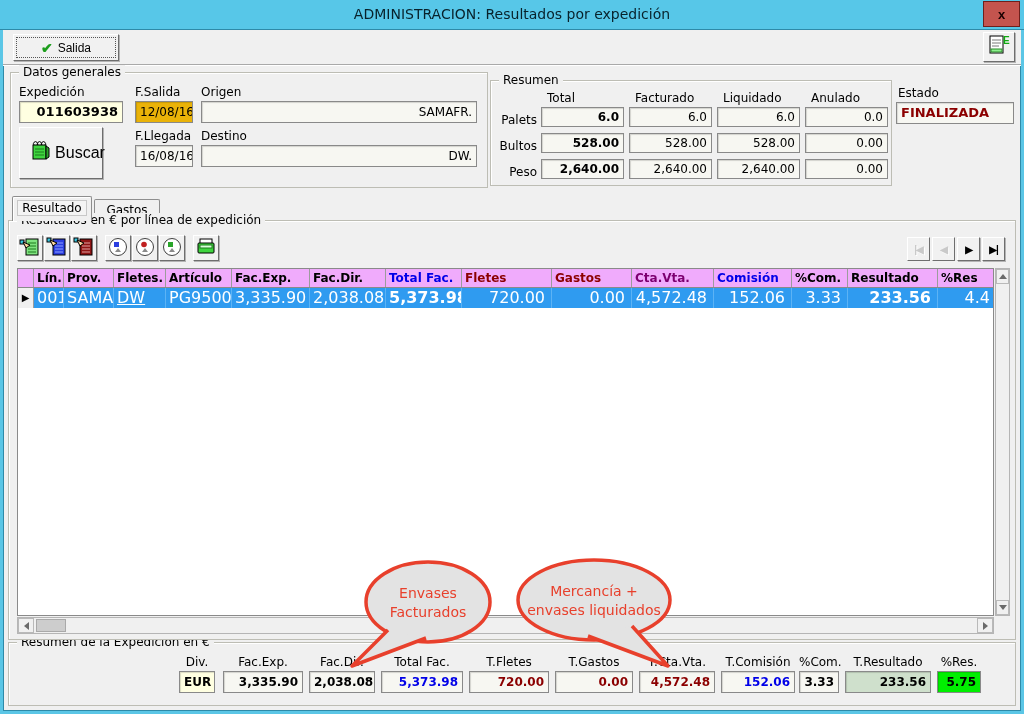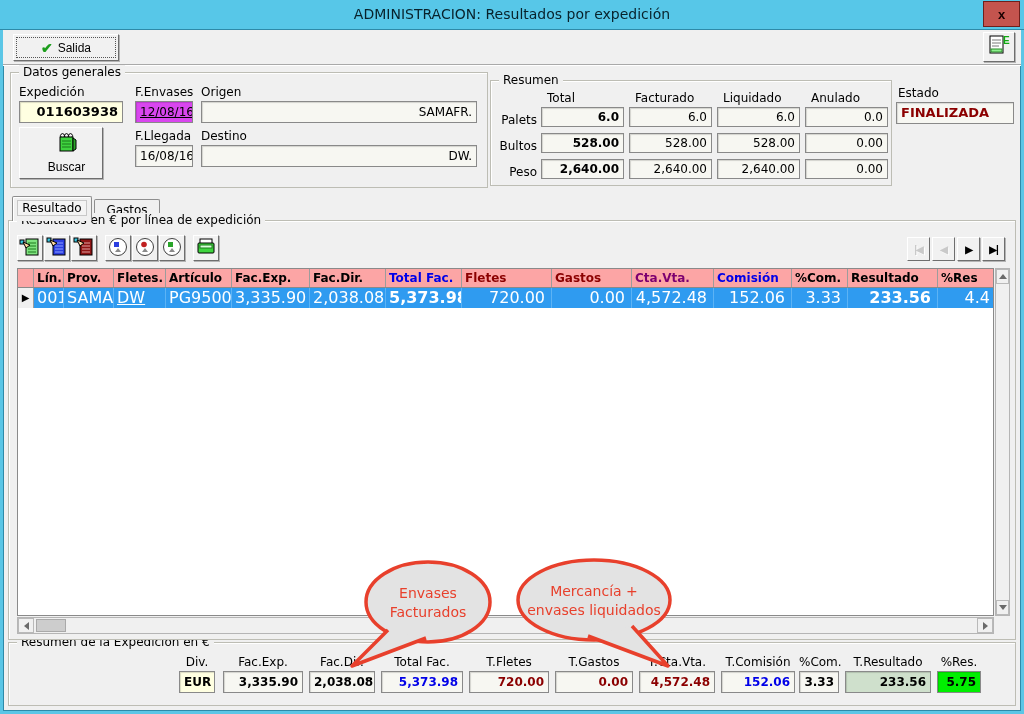--- a/index.html
+++ b/index.html
@@ -31,40 +31,40 @@
   .fbox { position:absolute; background:#fff; border:1px solid #898989;
           box-shadow: inset 1px 1px 1px rgba(0,0,0,.15); height:22px; line-height:20px;
           padding:0 4px; overflow:hidden; white-space:nowrap;text-align:right; }
   .yellow { background:#ffffe1; }
   .bold { font-weight:bold; }
   .rt { text-align:right; }
   .c-blue { color:#0000e8; }
   .c-dred { color:#8b0000; }
   .c-purple { color:#7d0070; }
   
-  .buscarbtn { position:absolute; display:flex; flex-direction:column; align-items:center; justify-content:center; gap:3px; font-size:12px;padding-left:11px; }
+  .buscarbtn { position:absolute; display:flex; flex-direction:row; align-items:center; justify-content:center; gap:3px; font-size:16px;padding-left:11px; }
   
   .estadobox { position:absolute; left:896px; top:102px; width:118px; height:22px; background:#f7f7f2;
                border:1px solid #898989; box-shadow:inset 1px 1px 1px rgba(0,0,0,.12);
                line-height:20px; padding:0 4px; font-weight:bold; color:#8b0000; font-size:13px; }
   
   .tab { position:absolute; background:#f0f0f0; border:1px solid #8e8e8e; border-bottom:none;
          border-radius:2px 2px 0 0; text-align:center; font-size:12px; cursor:pointer; }
   .tab.active { z-index:3; box-shadow:inset 1px 1px 0 #fff; }
   .tab .tabinner { margin:3px 4px; border:1px solid transparent; }
   .tab.active .tabinner { border:1px solid #c8c8c8; background:#f4f4f4; }
   
   .gbtn { position:absolute; width:26px; height:26px; display:flex; align-items:center; justify-content:center; }
   .navbtn { position:absolute; width:23px; height:24px; font-size:10px; display:flex; align-items:center; justify-content:center;
             font-weight:bold; letter-spacing:-1px; }
   .navbtn.disabled { color:#c9c9c9; text-shadow:1px 1px 0 #fff; box-shadow:none; cursor:default; }
   
   .grid { position:absolute; left:8px; top:47px; width:977px; height:348px; background:#fff;
           border:1px solid #8a8a8a; overflow:hidden; }
-  .ghead { display:flex; height:19px; background:#fca5a5; border-bottom:1px solid #8a8a8a; }
+  .ghead { display:flex; height:19px; background:#f0abfc; border-bottom:1px solid #8a8a8a; }
   .gh { flex:none; font-weight:bold; font-size:12px; line-height:18px; padding-left:3px;
         border-right:1px solid #9c9c9c; overflow:hidden; white-space:nowrap; }
   .grow { display:flex; height:20px; background:#2f9bf0; color:#fff; }
   .gc { flex:none; font-size:16px; line-height:19px; padding:0 3px; border-right:1px solid #5cb3f5;
         overflow:hidden; white-space:nowrap; }
   .gc.rt { padding-right:6px; }
   .gc.sel { background:#f0f0f0; color:#000; text-align:center; padding:0; font-size:10px; border-right:1px solid #9c9c9c; }
   
   .vscroll { position:absolute; left:986px; top:47px; width:15px; height:348px; background:#f0f0f0; border:1px solid #b5b5b5; }
   .hscroll { position:absolute; left:8px; top:396px; width:977px; height:17px; background:#f0f0f0; border:1px solid #b5b5b5; }
@@ -111,22 +111,22 @@
           <text x="15" y="10" font-size="10" font-weight="bold" fill="#11aa11">E</text>
         </svg>
       </span>
     </button>
   </div>
 
   <div class="group" style="left:10px; top:72px; width:478px; height:116px;">
     <span class="legend">Datos generales</span>
     <span class="lbl" style="left:8px; top:12px;">Expedición</span>
     <div class="fbox yellow bold" style="left:8px; top:28px; width:104px; font-size:13px;">011603938</div>
-    <span class="lbl" style="left:124px; top:12px;">F.Envases</span>
-    <div class="fbox" style="left:124px; top:28px; width:58px; background:#d946ef;text-decoration:underline;">12/08/16</div>
+    <span class="lbl" style="left:124px; top:12px;">F.Salida</span>
+    <div class="fbox" style="left:124px; top:28px; width:58px; background:#eab308;">12/08/16</div>
     <span class="lbl" style="left:190px; top:12px;">Origen</span>
     <div class="fbox" style="left:190px; top:28px; width:276px; background:#f7f7f2;">SAMAFR.</div>
     <span class="lbl" style="left:124px; top:56px;">F.Llegada</span>
     <div class="fbox" style="left:124px; top:72px; width:58px; background:#f7f7f2;">16/08/16</div>
     <span class="lbl" style="left:190px; top:56px;">Destino</span>
     <div class="fbox" style="left:190px; top:72px; width:276px; background:#f7f7f2;">DW.</div>
     <button class="btn3d buscarbtn" style="left:8px; top:54px; width:84px; height:52px;">
       <span>
         <svg width="24" height="22" viewBox="0 0 24 22">
           <rect x="5" y="5" width="13" height="14" fill="#3fd43f" stroke="#000"></rect>

